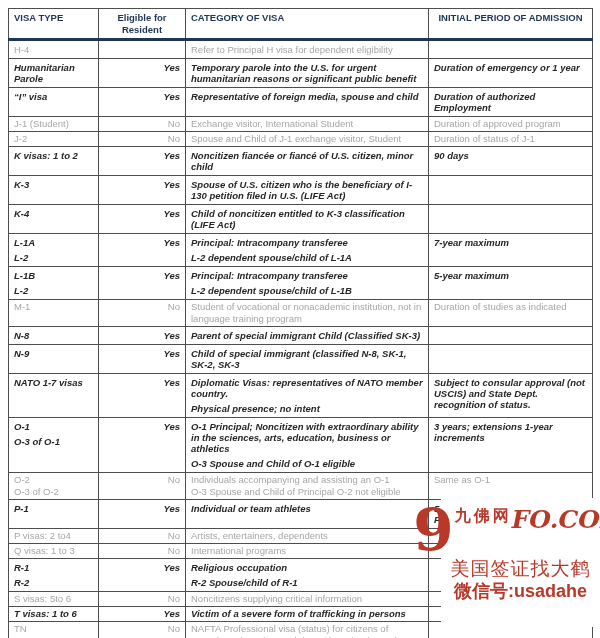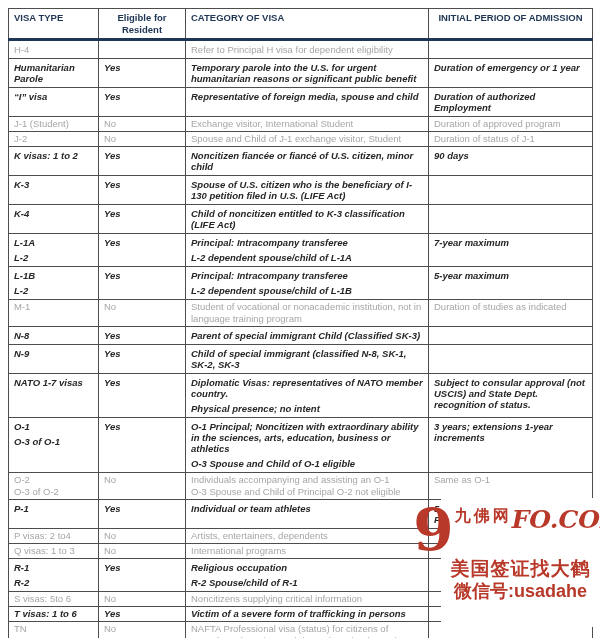--- a/index.html
+++ b/index.html
@@ -17,21 +17,21 @@
     overflow:hidden;
   }
   table.visa thead th{
     color:#1e3553;font-weight:bold;text-align:left;
     border-bottom:3px solid #1e3553;line-height:11.5px;
   }
   table.visa thead th.c-elig{text-align:center;margin-left:12px;}
   table.visa thead th.c-adm{text-align:center;}
   tr.black td{color:#262626;font-weight:bold;font-style:italic;}
   tr.gray td{color:#a6a6a6;font-weight:normal;}
-  td.c-elig{text-align:left;}
+  td.c-elig{text-align:right;}
   .ln + .ln{margin-top:4px;}
   tr.compact td{padding-top:1px;padding-bottom:1px;line-height:12px;}
   tr.compact .ln + .ln{margin-top:0;}
   
   .wm{
     position:absolute;left:441px;top:498px;width:159px;height:129px;
     background:#ffffff;display:flex;flex-direction:column;align-items:center;
     z-index:5;color:#b8392a;
   }
   .wm *{color:#b8392a;}
@@ -39,21 +39,21 @@
   .wm-9{
     font-family:"DejaVu Serif","Liberation Serif",serif;font-weight:bold;
     font-size:58px;line-height:48px;
   }
   .wm-right{display:flex;flex-direction:row;margin-left:1px;padding-top:1px;}
   .wm-cjk{font-size:16px;font-weight:bold;letter-spacing:3px;line-height:17px;white-space:nowrap;}
   .wm-domain{
     font-family:"DejaVu Serif","Liberation Serif",serif;font-style:italic;font-weight:bold;
     font-size:25px;line-height:26px;letter-spacing:0px;white-space:nowrap;
   }
-  .wm-tagline{font-size:19px;font-weight:bold;line-height:23px;margin-top:3px;letter-spacing:1px;white-space:nowrap;}
+  .wm-tagline{font-size:19px;font-weight:normal;line-height:23px;margin-top:3px;letter-spacing:1px;white-space:nowrap;}
   .wm-wechat{font-size:18px;font-weight:bold;line-height:23px;white-space:nowrap;}
 </style>
 </head>
 <body>
 
 <div class="page">
 
   <table class="visa">
     <colgroup>
       <col style="width:90px">

